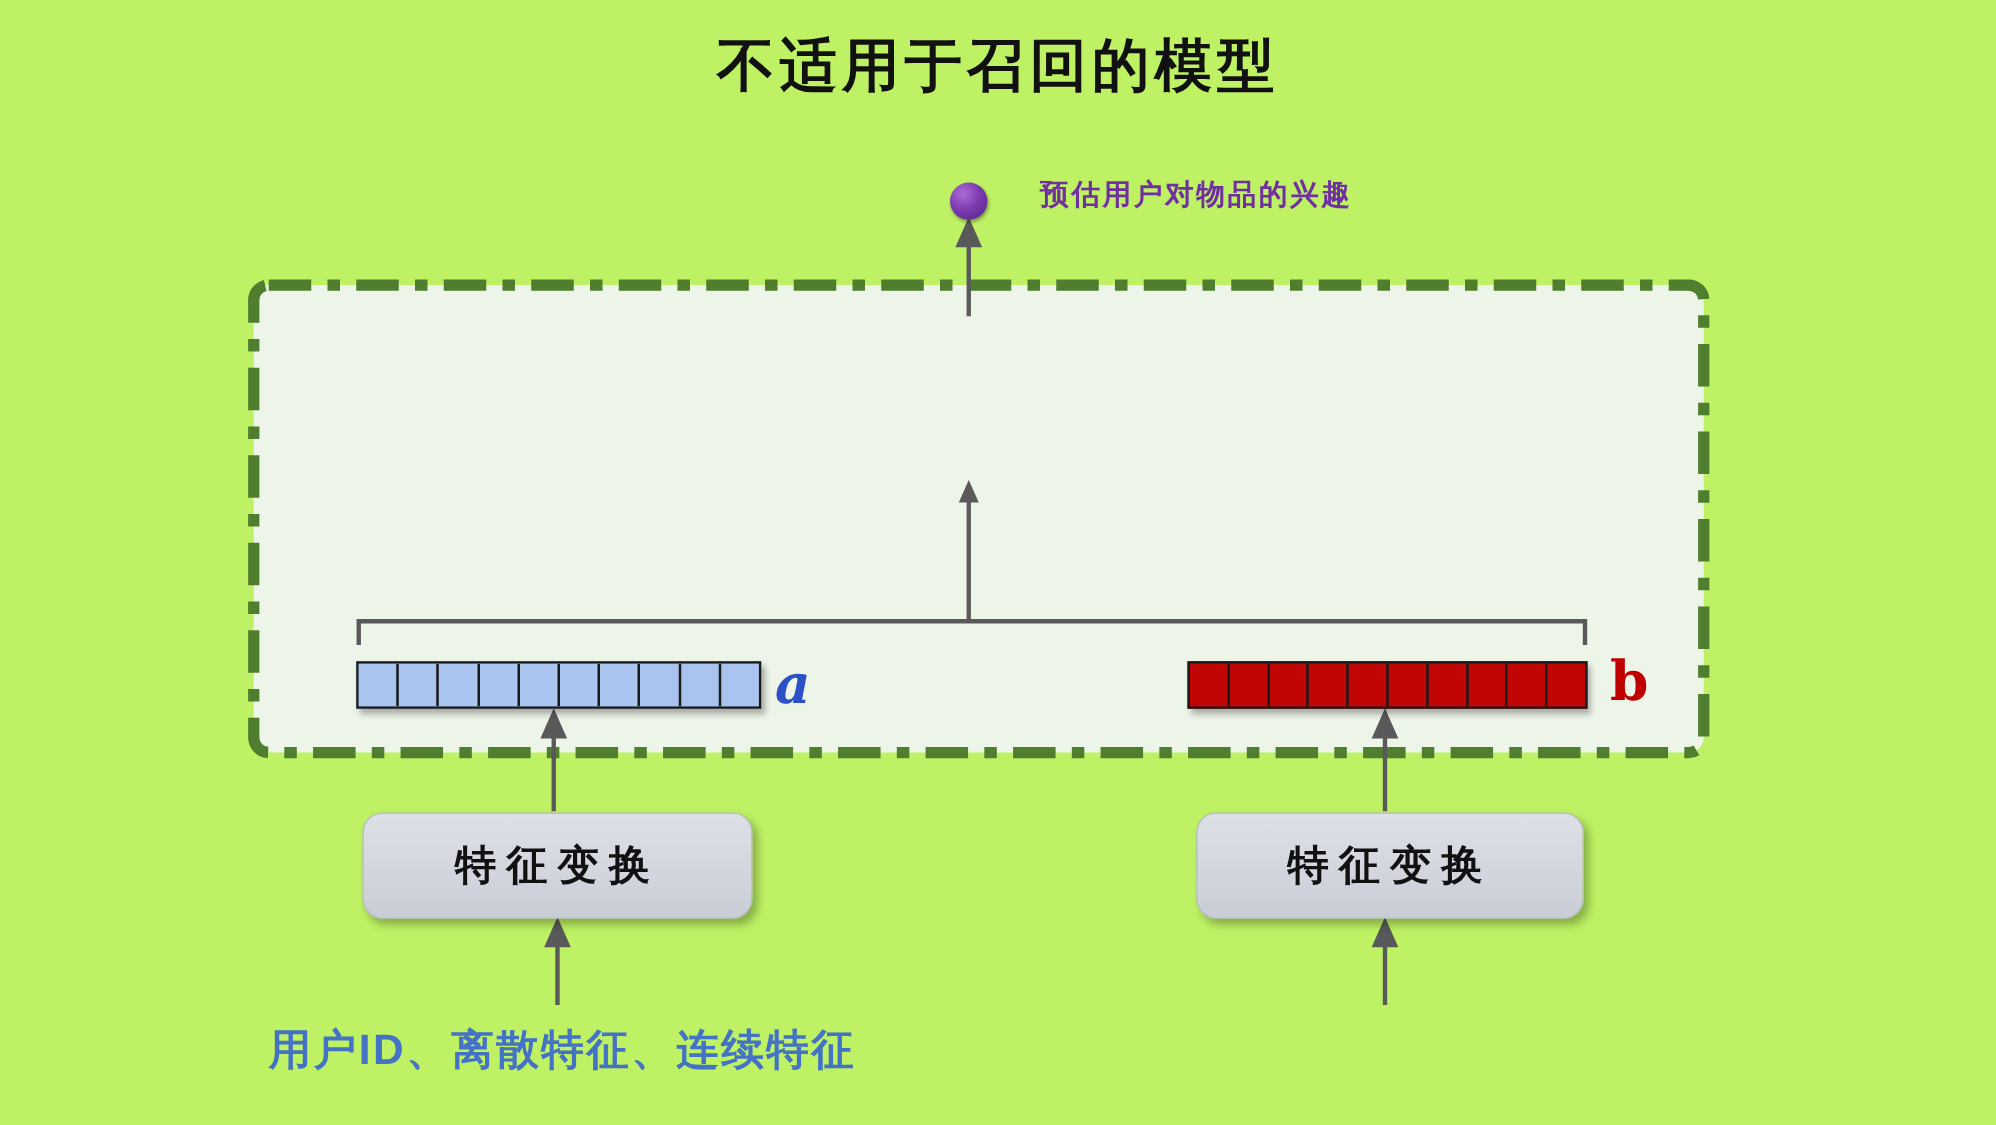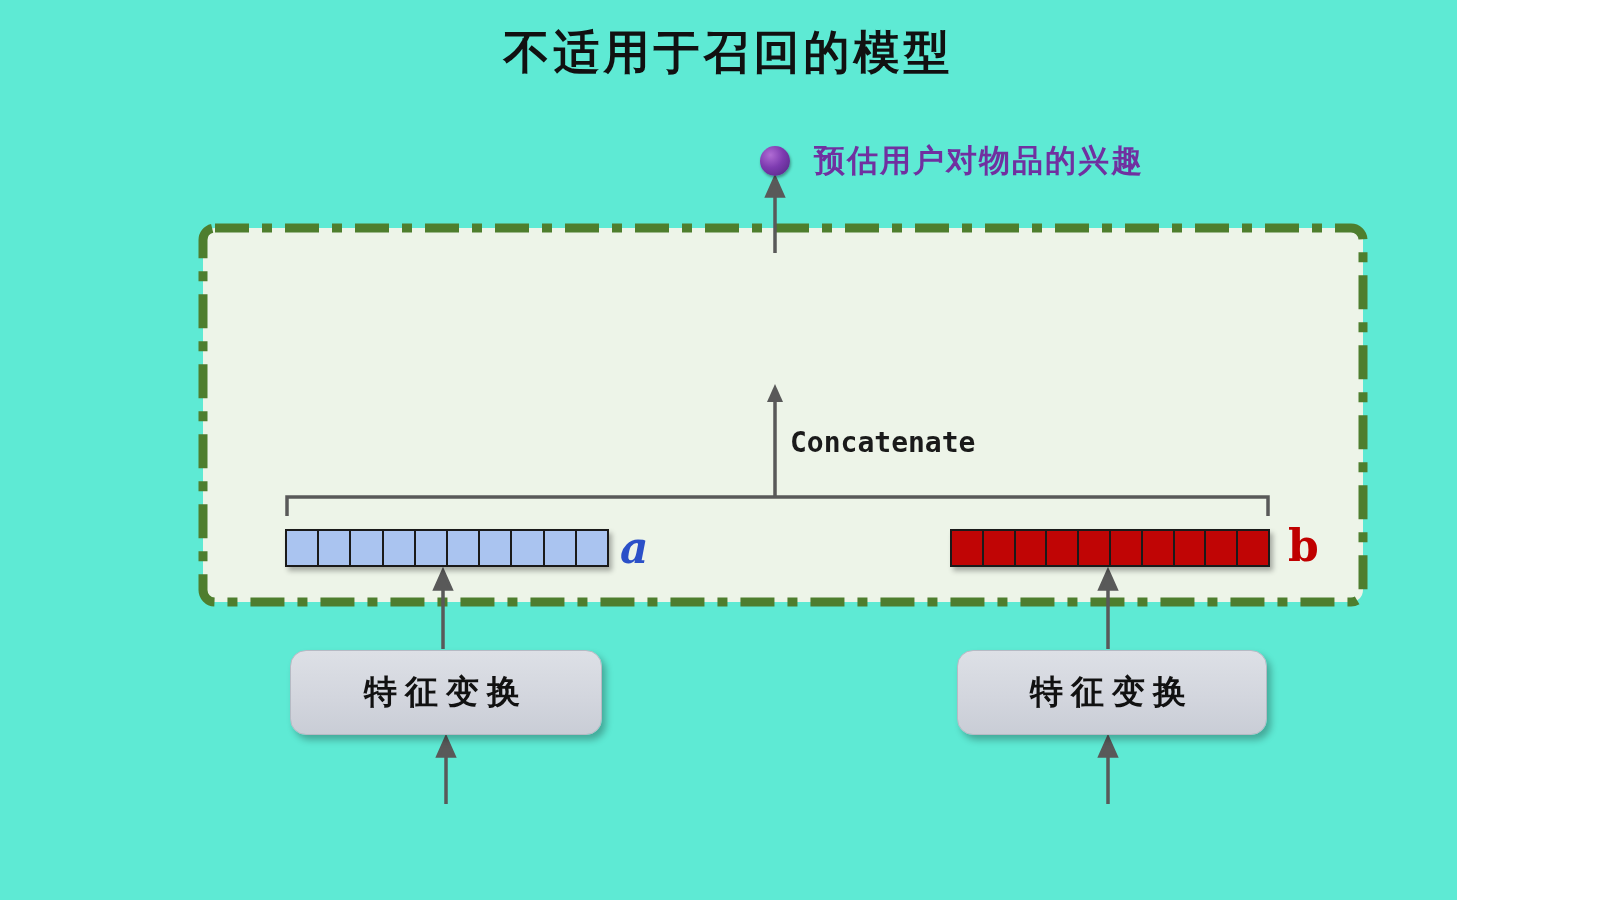--- a/index.html
+++ b/index.html
@@ -1,19 +1,19 @@
 <!DOCTYPE html>
 <html><head>
 <meta charset="utf-8">
 <style>
   html,body{margin:0;padding:0;background:#ffffff;}
   #canvas{
     position:relative;
-    width:1457px;height:900px;
-    background:#5eead4;
+    width:1597px;height:900px;
+    background:#bef264;
     font-family:"Liberation Sans", sans-serif;
     overflow:hidden;
   }
   .abs{position:absolute;}
 
   
   #title{
     left:0;right:0;top:22px;
     text-align:center;
     font-size:46px;
@@ -22,22 +22,22 @@
     letter-spacing:4px;
   }
 
   
   #output-dot{
     left:760px;top:146px;width:30px;height:30px;border-radius:50%;
     background:radial-gradient(circle at 35% 30%, #b06cd4 0%, #7d3bb0 45%, #4e2480 100%);
     box-shadow:1px 2px 3px rgba(0,0,0,0.35);
   }
   #output-label{
-    left:814px;top:140px;
-    font-size:31px;font-weight:bold;color:#7030a0;
+    left:832px;top:140px;
+    font-size:23px;font-weight:bold;color:#7030a0;
     letter-spacing:2px;
     white-space:nowrap;
   }
 
   
   svg.layer{position:absolute;left:0;top:0;width:1597px;height:900px;pointer-events:none;}
 
   
   .gray-box{
     background:linear-gradient(180deg,#dde0e6 0%,#d2d5dd 60%,#c9cdd6 100%);
@@ -142,21 +142,20 @@
       <path d="M1108,738 L1100,756 L1116,756 Z"></path>
     </g>
   </svg>
 
   <div id="title" class="abs">不适用于召回的模型</div>
 
   <div id="output-dot" class="abs"></div>
   <div id="output-label" class="abs">预估用户对物品的兴趣</div>
 
 
-  <div id="concat-label" class="abs">Concatenate</div>
 
   <div id="vector-a" class="abs vector">
       <div class="cell"></div>
       <div class="cell"></div>
       <div class="cell"></div>
       <div class="cell"></div>
       <div class="cell"></div>
       <div class="cell"></div>
       <div class="cell"></div>
       <div class="cell"></div>
@@ -179,14 +178,15 @@
     </div>
   <div id="vector-b-label" class="abs">b</div>
 
   <div id="ft-left" class="abs gray-box">
     <span>特征变换</span>
   </div>
   <div id="ft-right" class="abs gray-box">
     <span>特征变换</span>
   </div>
 
+  <div id="input-user" class="abs input-label">用户ID、离散特征、连续特征</div>
 
 </div>
 
 </body></html>

